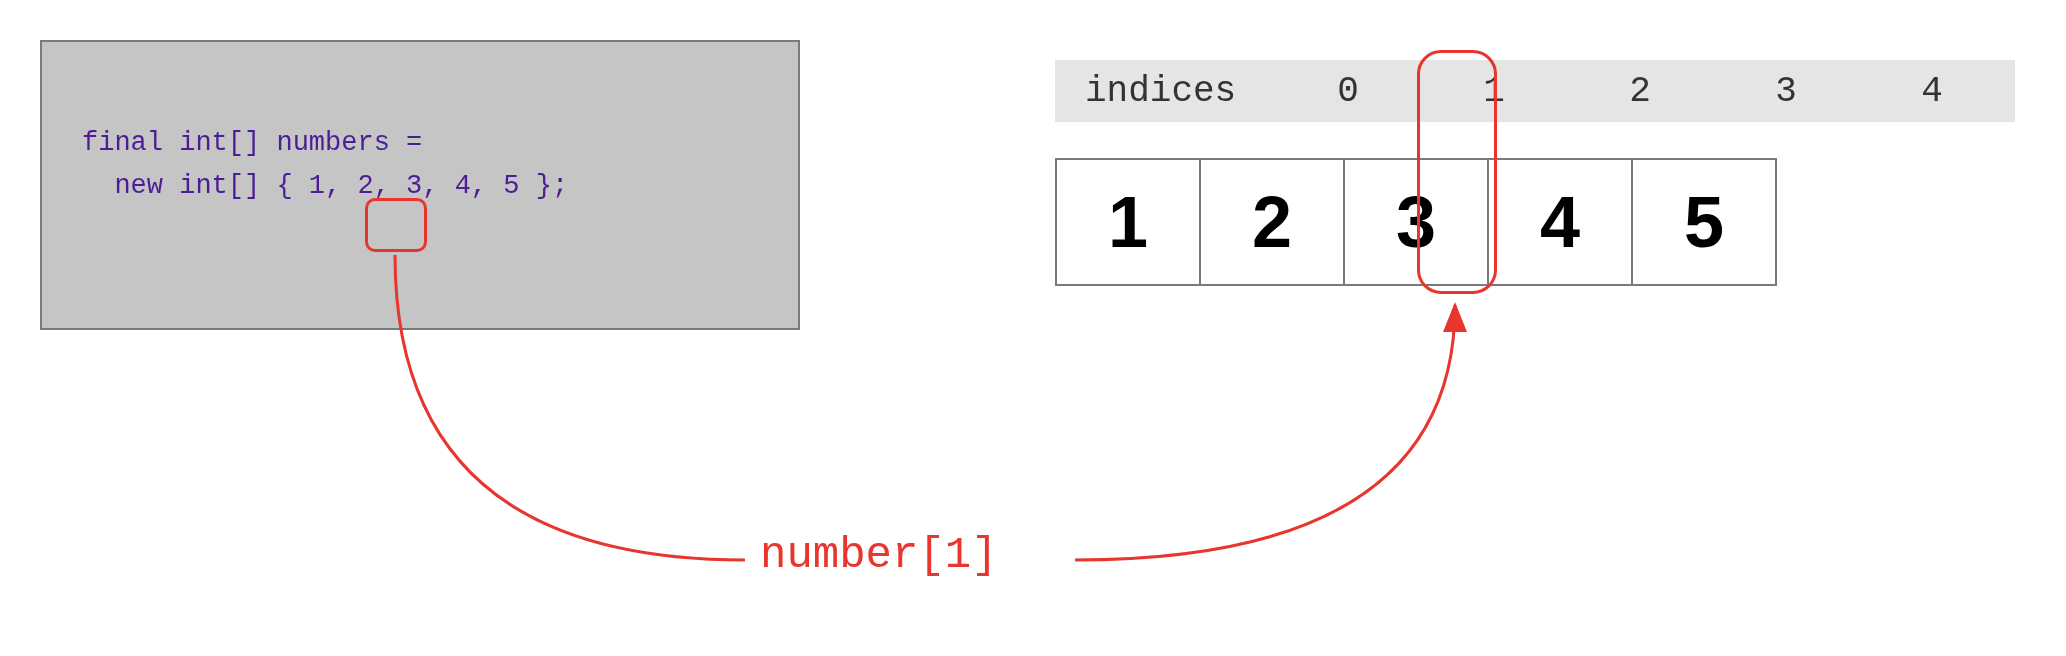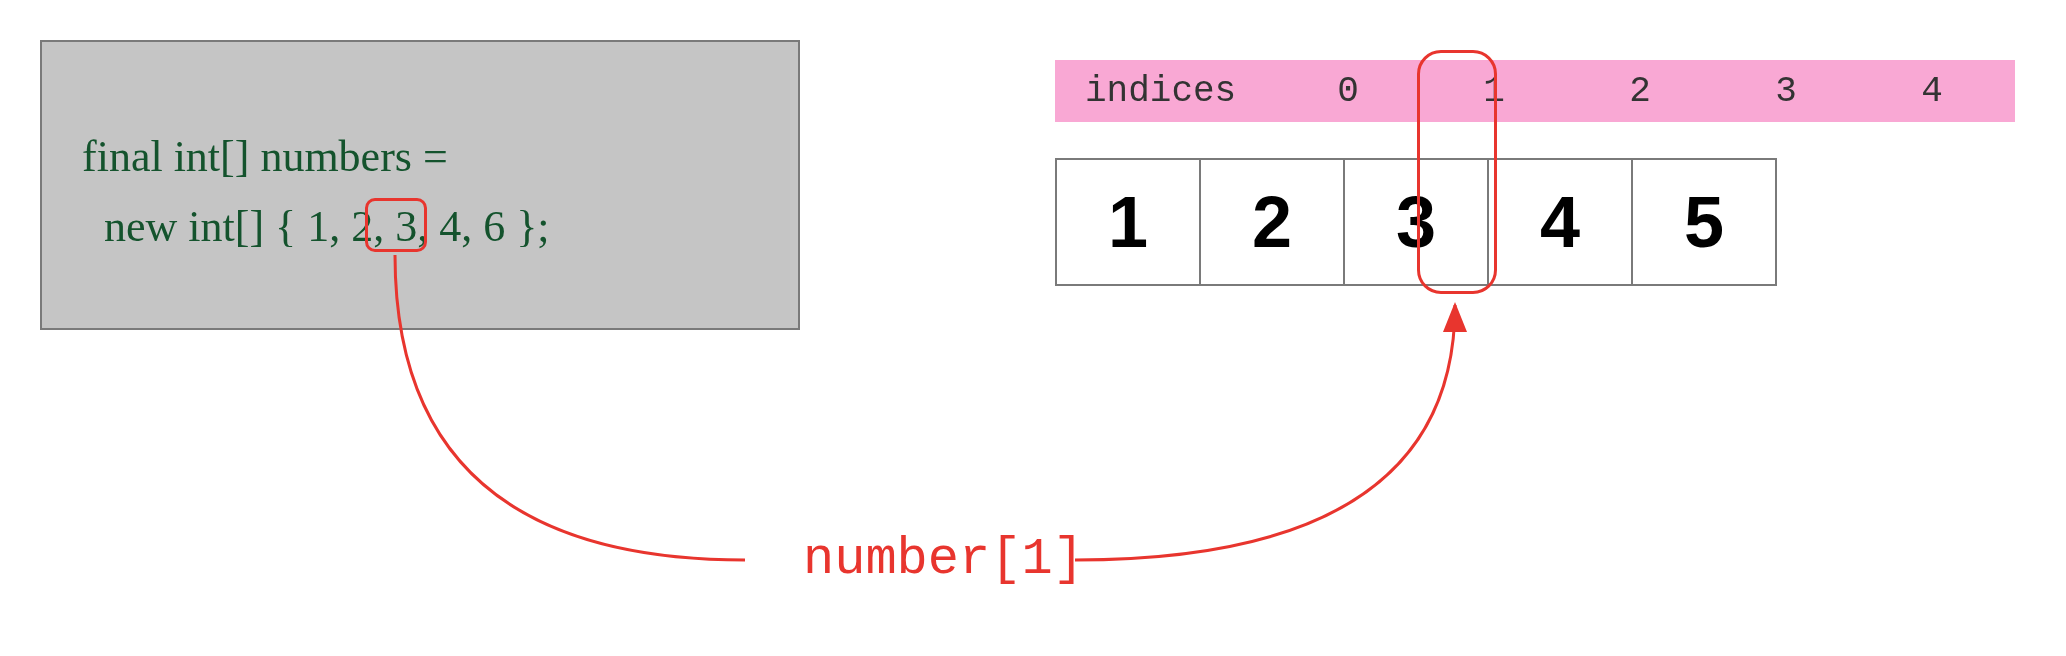--- a/index.html
+++ b/index.html
@@ -18,45 +18,44 @@
       position: absolute;
       left: 40px;
       top: 40px;
       width: 760px;
       height: 290px;
       background: #c5c5c5;
       border: 2px solid #7a7a7a;
       padding: 80px 40px;
     }
     .code-line {
-      font-size: 44px;
+      font-size: 27px;
       line-height: 1.6;
       white-space: pre;
-      color: #14532d;
+      color: #4c1d95;
       position: relative;
-      font-family: Liberation Serif, serif;
     }
     .code-highlight {
       position: absolute;
       left: 365px;
       top: 198px;
       width: 62px;
       height: 54px;
       border: 3px solid #e8352e;
       border-radius: 10px;
       pointer-events: none;
     }
     .table-container {
       position: absolute;
       left: 1055px;
       top: 60px;
       width: 960px;
     }
     .indices-row {
-      background: #f9a8d4;
+      background: #e5e5e5;
       display: flex;
       align-items: center;
       height: 62px;
       font-size: 36px;
       color: #333;
       padding-left: 0;
     }
     .indices-label {
       width: 220px;
       padding-left: 30px;
@@ -102,40 +101,39 @@
       width: 80px;
       height: 244px;
       border: 3px solid #e8352e;
       border-radius: 24px;
       pointer-events: none;
     }
     .annotation-label {
       position: absolute;
       left: 760px;
       top: 530px;
-      font-size: 52px;
+      font-size: 44px;
       color: #e8352e;
       font-family: "Courier New", Courier, monospace;
-      margin-left: 43px;
     }
     .svg-overlay {
       position: absolute;
       left: 0;
       top: 0;
       width: 2066px;
       height: 656px;
       pointer-events: none;
     }
   </style>
 </head>
 <body>
 
 <div class="code-box">
   <div class="code-line">final int[] numbers =</div>
-  <div class="code-line">  new int[] { 1, 2, 3, 4, 6 };</div>
+  <div class="code-line">  new int[] { 1, 2, 3, 4, 5 };</div>
 </div>
 
 <div class="code-highlight"></div>
 
 <div class="table-container">
   <div class="indices-row">
     <div class="indices-label">indices</div>
     <div class="index-cell">0</div>
     <div class="index-cell">1</div>
     <div class="index-cell">2</div>

